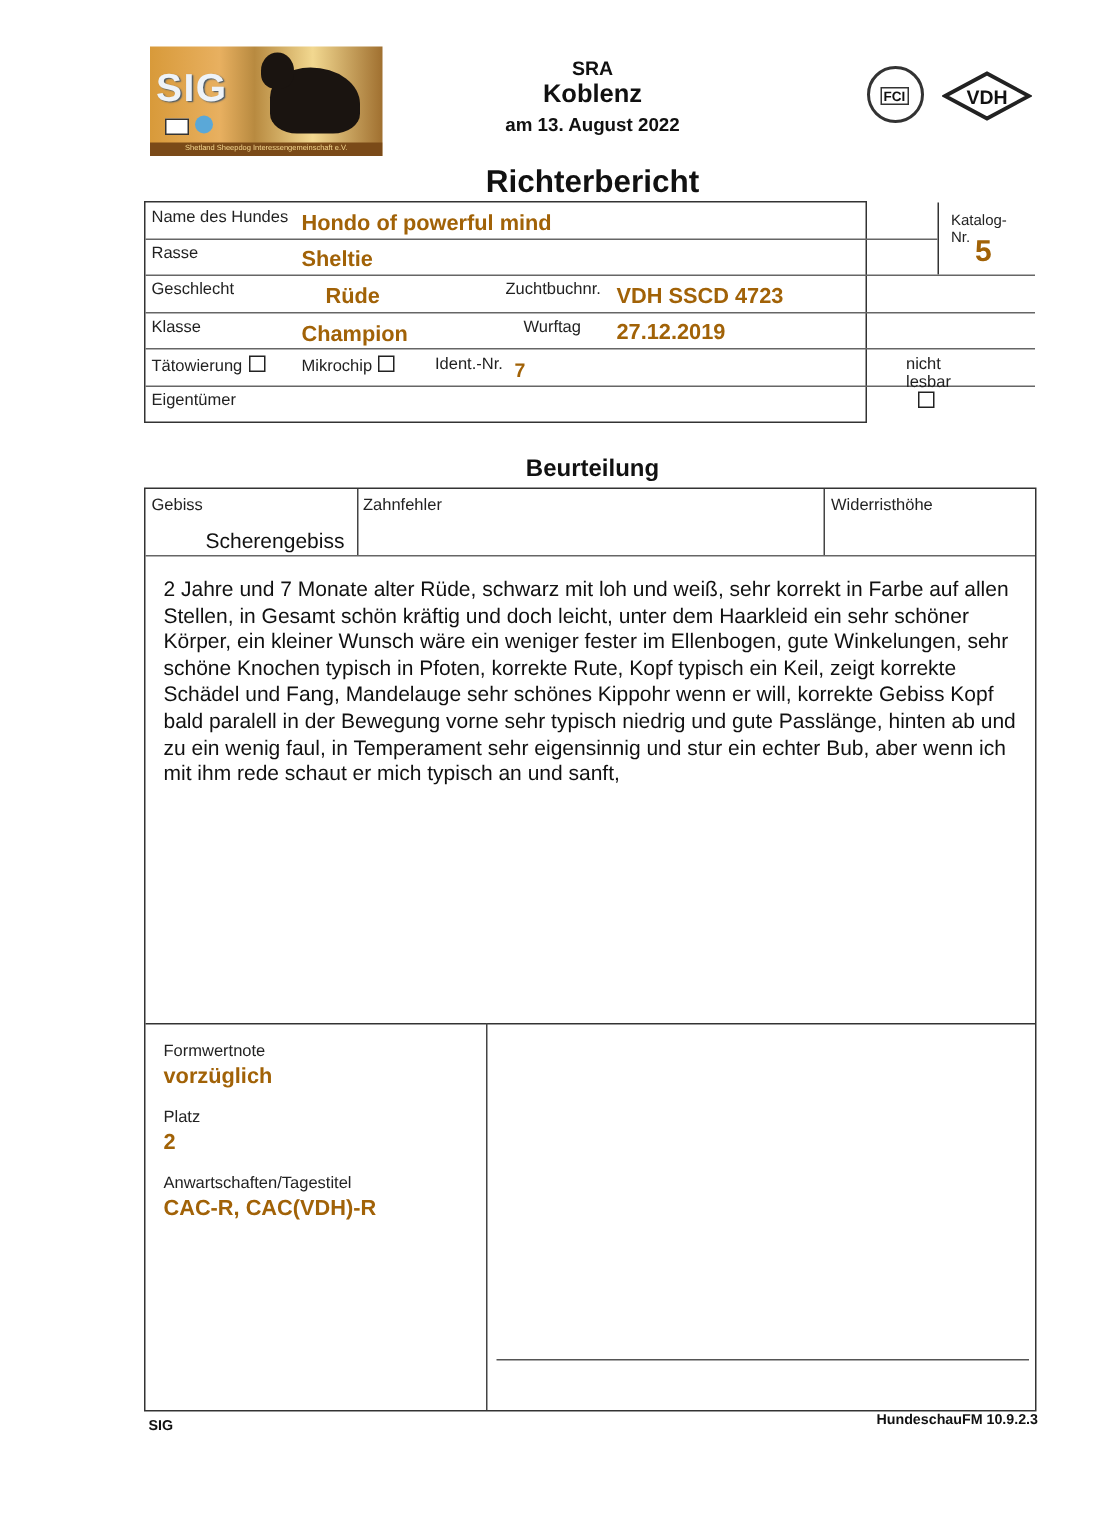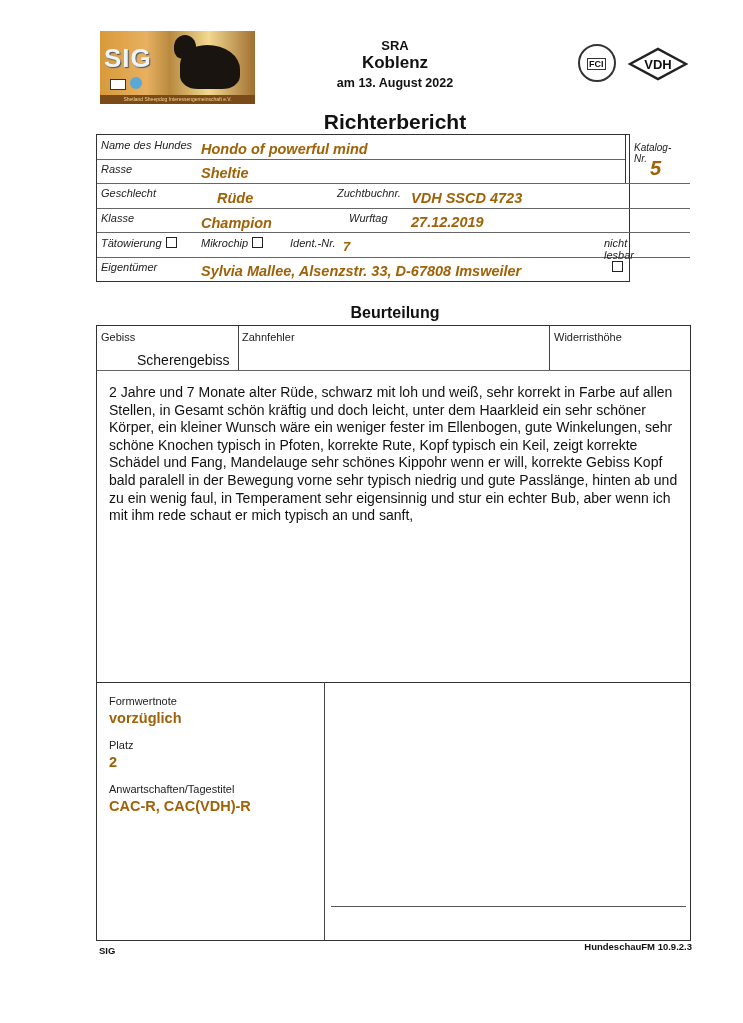--- a/index.html
+++ b/index.html
@@ -12,21 +12,21 @@
   .logo .dog::before { content:""; position:absolute; left:-6px; top:-10px; width:22px; height:24px; background:#1a1410; border-radius:50% 50% 40% 40%; }
   .logo .strip { position:absolute; left:0; bottom:0; width:100%; height:9px; background:#7a4a18; color:#f5d890; font-size:5px; line-height:9px; text-align:center; white-space:nowrap; }
   .logo .badge1 { position:absolute; left:10px; top:48px; width:14px; height:9px; background:#fff; border:1px solid #333; font-size:5px; line-height:9px; text-align:center; }
   .logo .badge2 { position:absolute; left:30px; top:46px; width:12px; height:12px; border-radius:50%; background:#5aa8d8; }
   .hdr { left:290px; width:210px; text-align:center; font-weight:bold; }
   .fci { left:578px; top:44px; width:38px; height:38px; border:2px solid #333; border-radius:50%; box-sizing:border-box; }
   .fci span { position:absolute; left:7px; top:12px; font-size:9px; font-weight:bold; background:#fff; border:1px solid #333; padding:0 1px; }
   .vdh { left:628px; top:47px; width:60px; height:34px; }
   .title { left:290px; top:110px; width:210px; text-align:center; font-size:21px; font-weight:bold; }
   
-  .t1 { left:96px; top:134px; width:534px; height:148px; border:1.5px solid #333; box-sizing:border-box;font-style:italic; }
+  .t1 { left:96px; top:134px; width:482px; height:148px; border:1.5px solid #333; box-sizing:border-box; }
   .hline { position:absolute; height:0; border-top:1px solid #666; }
   .vline { position:absolute; width:0; border-left:1px solid #444; }
   .lbl { position:absolute; font-size:11px; color:#222; }
   .val { position:absolute; font-size:14.5px; font-weight:bold; color:#a16207; }
   .cb { display:inline-block; width:9px; height:9px; border:1.3px solid #222; vertical-align:-1px; margin-left:4px; }
   .sect { left:290px; top:304px; width:210px; text-align:center; font-size:16px; font-weight:bold; }
   .t2 { left:96px; top:325px; width:595px; height:616px; border:1.5px solid #333; box-sizing:border-box; }
   .report { position:absolute; left:12px; top:58px; width:575px; font-size:14px; line-height:17.6px; color:#111; }
   .sigline { position:absolute; left:234px; top:580px; width:355px; border-top:1px solid #555; }
   .footer { font-size:9.5px; font-weight:bold; }
@@ -89,21 +89,20 @@
   <div class="lbl" style="left:104px;top:102px;">
     <span>Mikrochip</span><span class="cb"></span>
   </div>
   <div class="lbl" style="left:193px;top:102px;">Ident.-Nr.</div>
   <div class="val" style="left:246px;top:104px;font-size:13px;">7</div>
   <div class="lbl" style="left:507px;top:102px;">
     <span>nicht lesbar</span><span class="cb" style="margin-left:8px"></span>
   </div>
 
   <div class="lbl" style="left:4px;top:126px;">Eigentümer</div>
-  <div class="val" style="left:104px;top:128px;">Sylvia Mallee, Alsenzstr. 33, D-67808 Imsweiler</div>
 </div>
 
 <div class="abs sect">Beurteilung</div>
 
 <div class="abs t2">
   <div class="vline" style="left:141px;top:0;height:44px;"></div>
   <div class="vline" style="left:452px;top:0;height:44px;"></div>
   <div class="hline" style="left:0;top:44px;width:593px;"></div>
   <div class="hline" style="left:0;top:356px;width:593px;border-top:1.5px solid #333;"></div>
   <div class="vline" style="left:227px;top:356px;height:258px;"></div>

